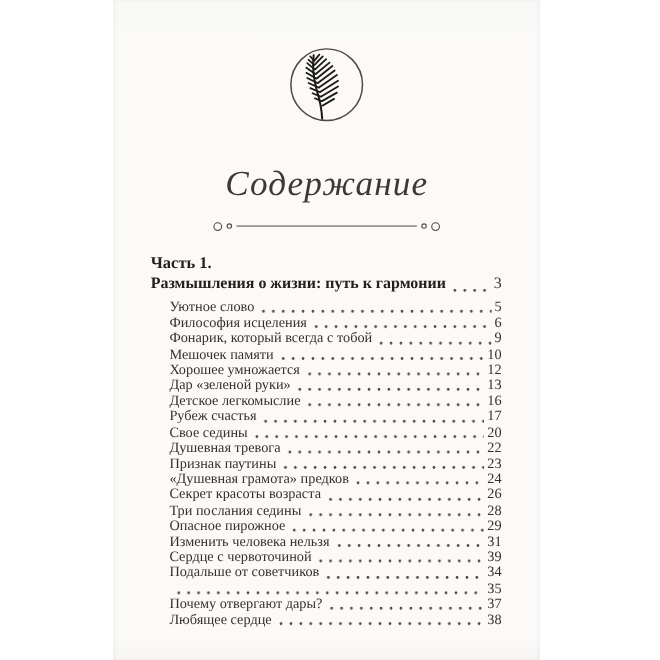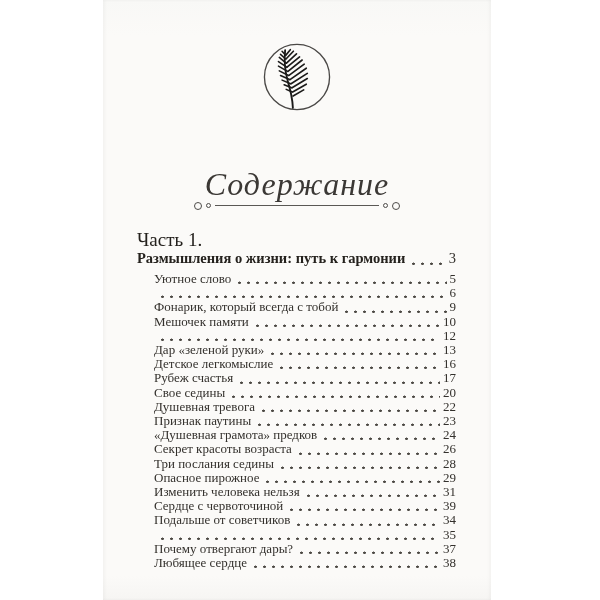--- a/index.html
+++ b/index.html
@@ -20,21 +20,21 @@
   }
   .ornament {
     position: absolute;
     top: 43px; left: 50%;
     width: 68px; height: 68px;
     margin-left: -34px;
   }
   .ornament svg { display: block; }
   .page-title {
     position: absolute;
-    top: 164px; left: 0;
+    top: 146px; left: 0;
     width: 100%;
     margin: 0;
     text-align: center;
     font-style: italic;
     font-weight: 400;
     font-size: 32px;
     line-height: 40px;
     letter-spacing: 1px;
     color: #3b3835;
   }
@@ -51,22 +51,22 @@
   .divider .big   { width: 8px; height: 8px; }
   .divider .small { width: 5px; height: 5px; }
   .divider .rule  { flex: 1 1 auto; height: 0; border-top: 1.2px solid #5a5855; }
   .toc {
     position: absolute;
     left: 34px; top: 231px;
     width: 319px;
     color: #33302c;
   }
   .part-label {
-    font-weight: normal;
-    font-size: 19px;
+    font-weight: bold;
+    font-size: 15px;
     line-height: 18px;
     color: #24211d;
   }
   .row {
     display: flex;
     align-items: flex-end;
   }
   .part-row {
     font-size: 14.5px;
     line-height: 18px;
@@ -126,34 +126,36 @@
         <span class="pagenum">3</span>
       </div>
       <div class="entries">
 
       <div class="row entry">
           <span class="entry-title">Уютное слово</span>
           <span class="leader"></span>
           <span class="pagenum">5</span>
         </div>
           <div class="row entry">
+          <span class="entry-title">Философия исцеления</span>
           <span class="leader"></span>
           <span class="pagenum">6</span>
         </div>
           <div class="row entry">
           <span class="entry-title">Фонарик, который всегда с тобой</span>
           <span class="leader"></span>
           <span class="pagenum">9</span>
         </div>
           <div class="row entry">
           <span class="entry-title">Мешочек памяти</span>
           <span class="leader"></span>
           <span class="pagenum">10</span>
         </div>
           <div class="row entry">
+          <span class="entry-title">Хорошее умножается</span>
           <span class="leader"></span>
           <span class="pagenum">12</span>
         </div>
           <div class="row entry">
           <span class="entry-title">Дар «зеленой руки»</span>
           <span class="leader"></span>
           <span class="pagenum">13</span>
         </div>
           <div class="row entry">
           <span class="entry-title">Детское легкомыслие</span>

